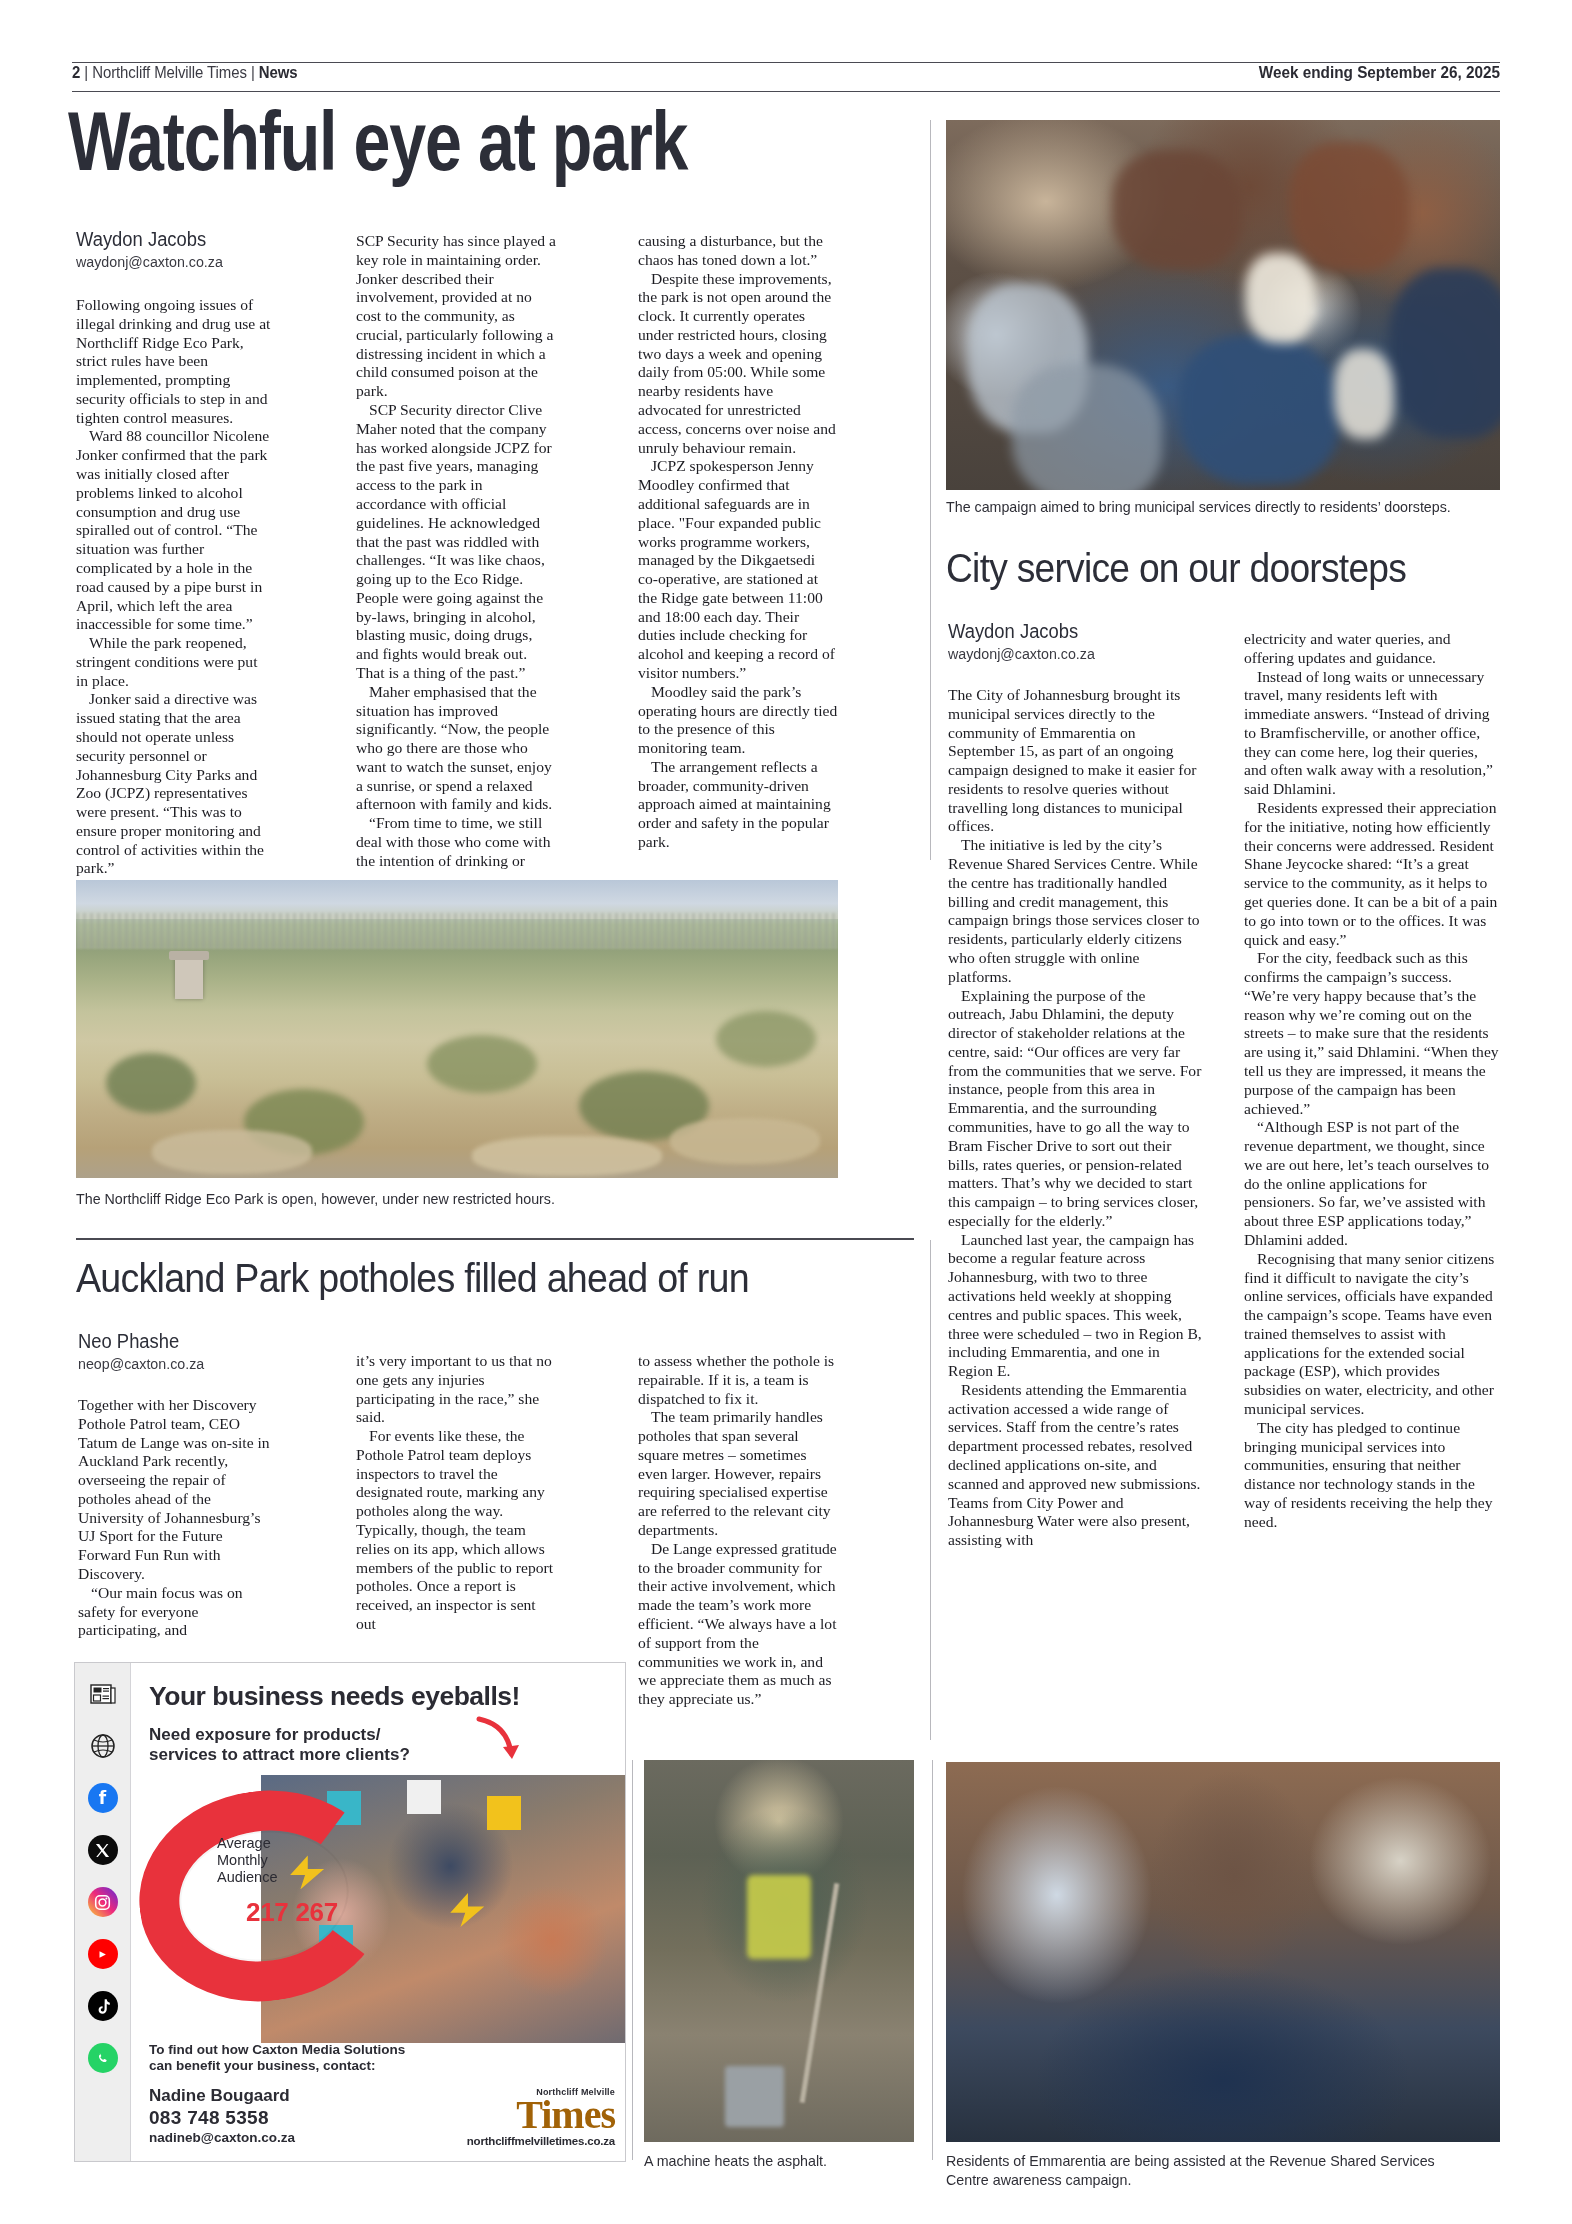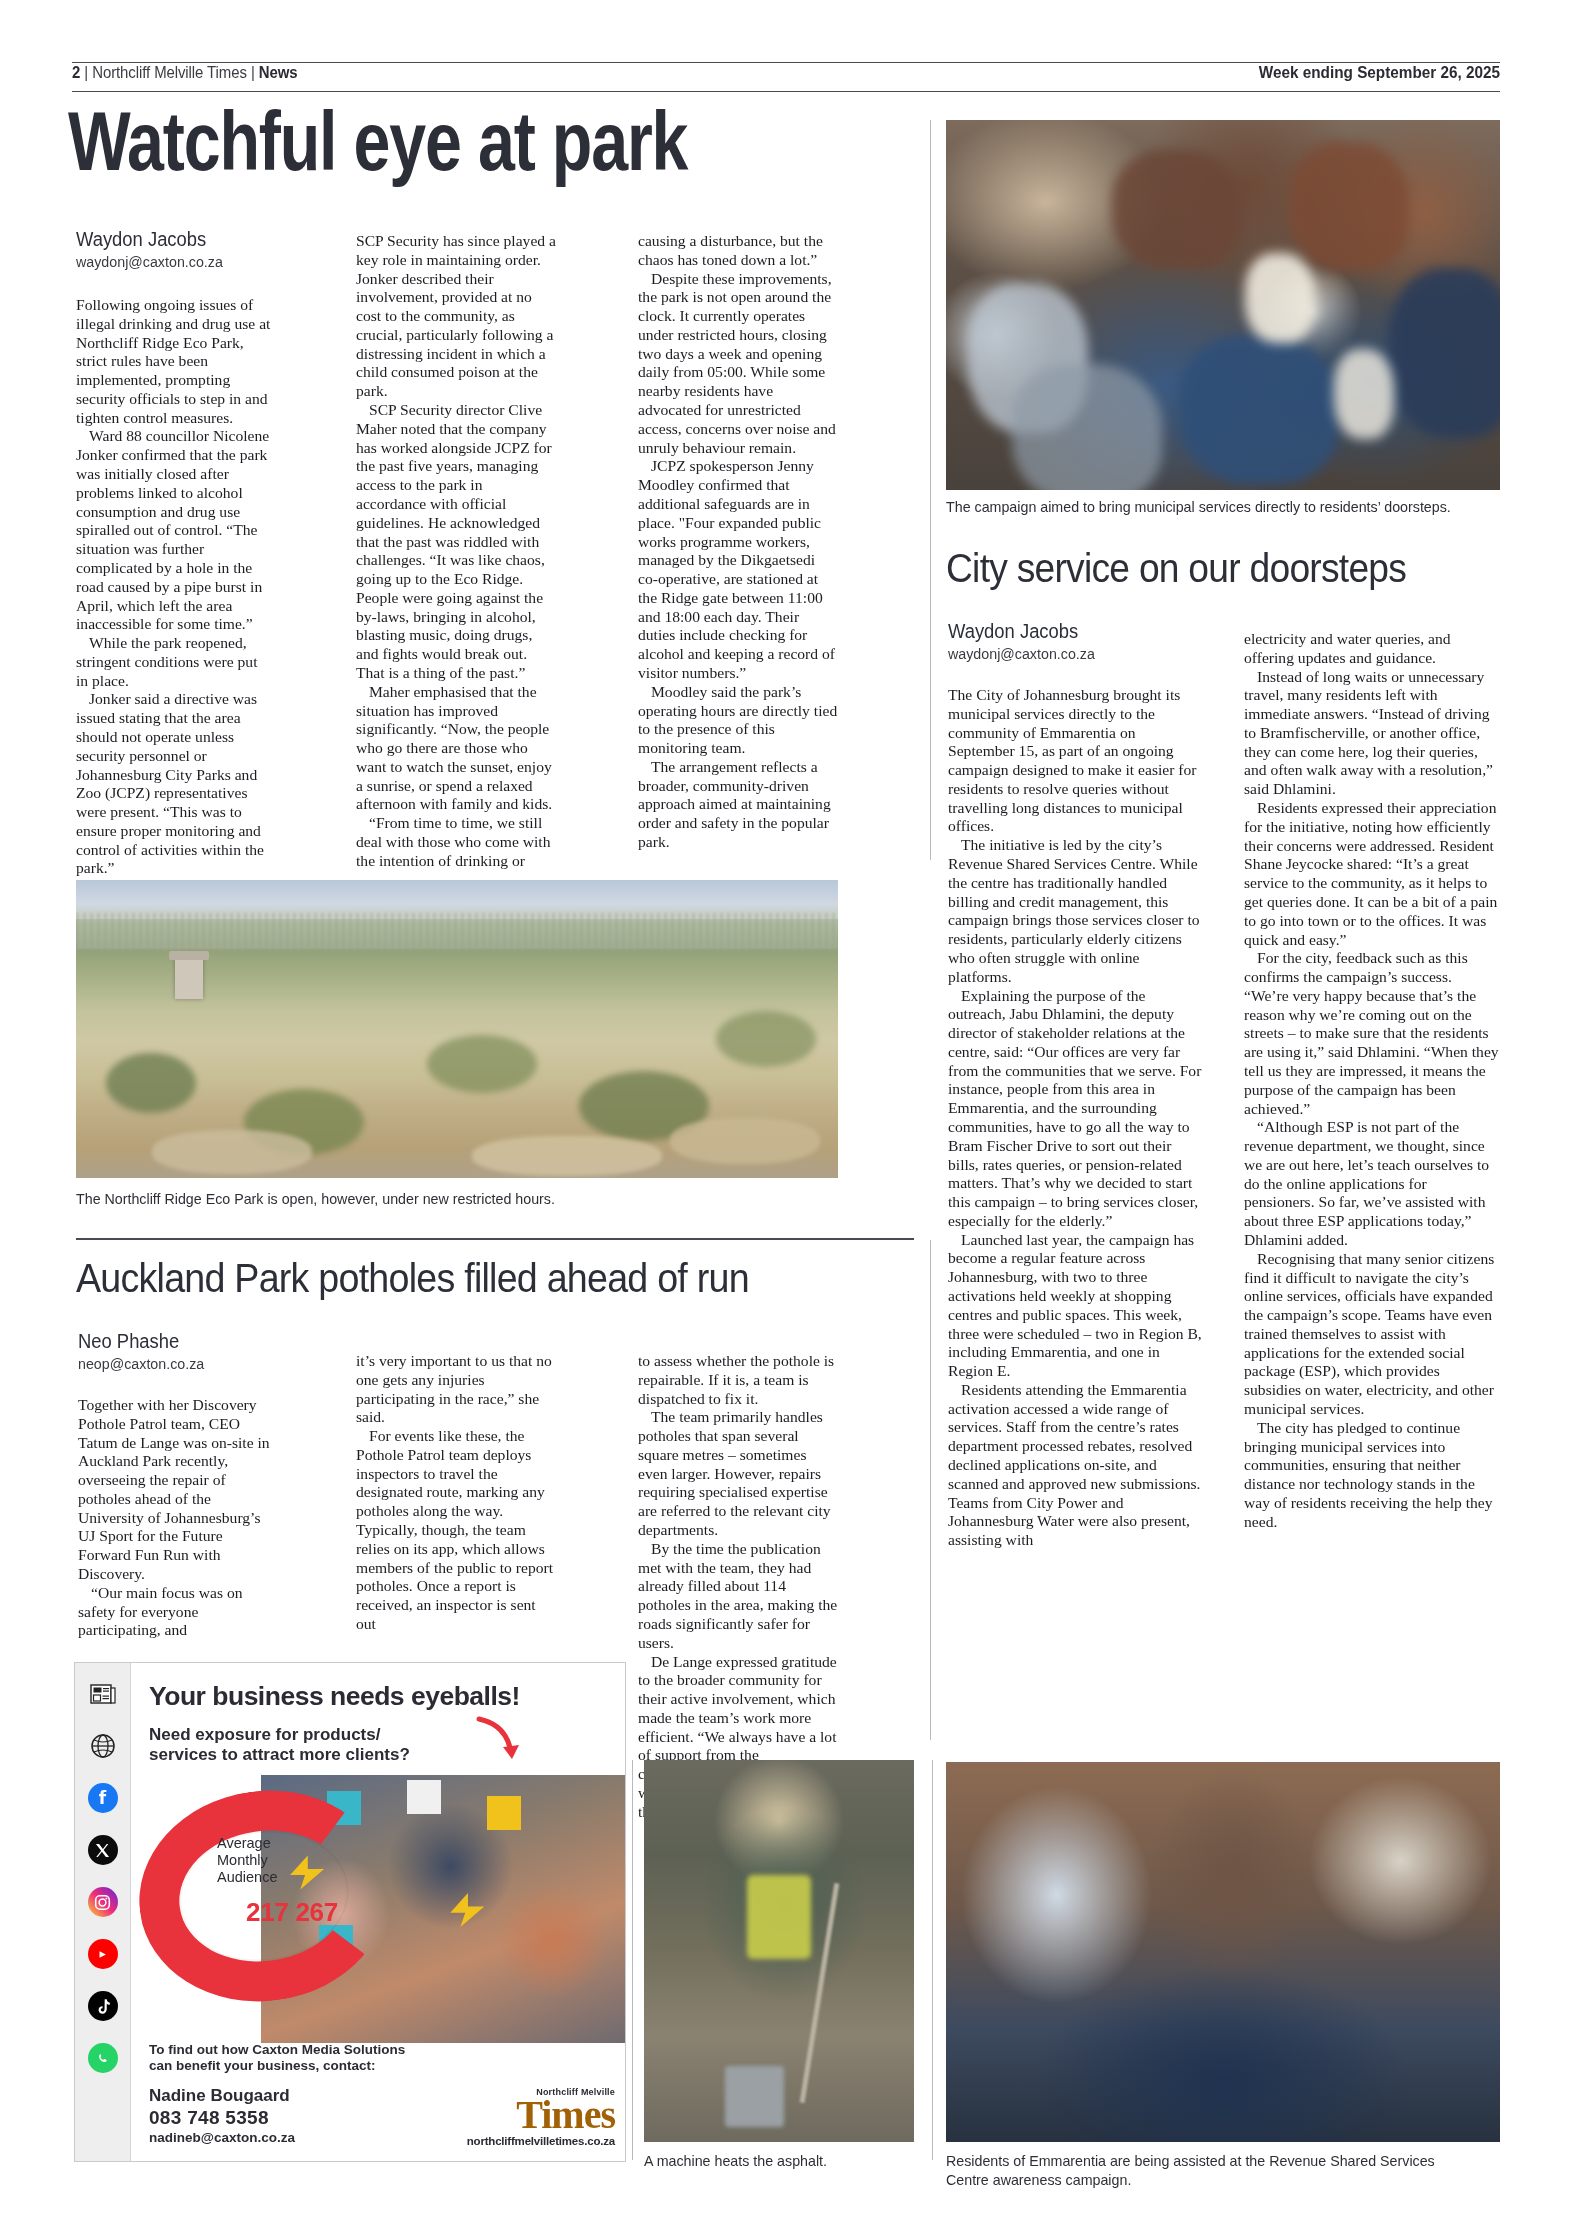--- a/index.html
+++ b/index.html
@@ -301,21 +301,20 @@
   </div>
 
   <div class="col" style="position:absolute;left:356px;top:1352px;width:200px;">
     <p>it’s very important to us that no one gets any injuries participating in the race,” she said.</p>
     <p class="ind">For events like these, the Pothole Patrol team deploys inspectors to travel the designated route, marking any potholes along the way. Typically, though, the team relies on its app, which allows members of the public to report potholes. Once a report is received, an inspector is sent out</p>
   </div>
 
   <div class="col" style="position:absolute;left:638px;top:1352px;width:200px;">
     <p>to assess whether the pothole is repairable. If it is, a team is dispatched to fix it.</p>
     <p class="ind">The team primarily handles potholes that span several square metres – sometimes even larger. However, repairs requiring specialised expertise are referred to the relevant city departments.</p>
-    <p class="ind">By the time the publication met with the team, they had already filled about 114 potholes in the area, making the roads significantly safer for users.</p>
     <p class="ind">De Lange expressed gratitude to the broader community for their active involvement, which made the team’s work more efficient. “We always have a lot of support from the communities we work in, and we appreciate them as much as they appreciate us.”</p>
   </div>
 
   <div class="adbox">
     <div class="ad-rail">
       <div class="ad-ico ic-news">
         <svg width="26" height="22" viewBox="0 0 26 22" aria-hidden="true">
           <rect x="1" y="2" width="20" height="18" fill="#fff" stroke="#222" stroke-width="1.4"></rect>
           <rect x="21" y="5" width="4" height="15" fill="#fff" stroke="#222" stroke-width="1.2"></rect>
           <rect x="3.5" y="4.5" width="8" height="5" fill="#222"></rect>

